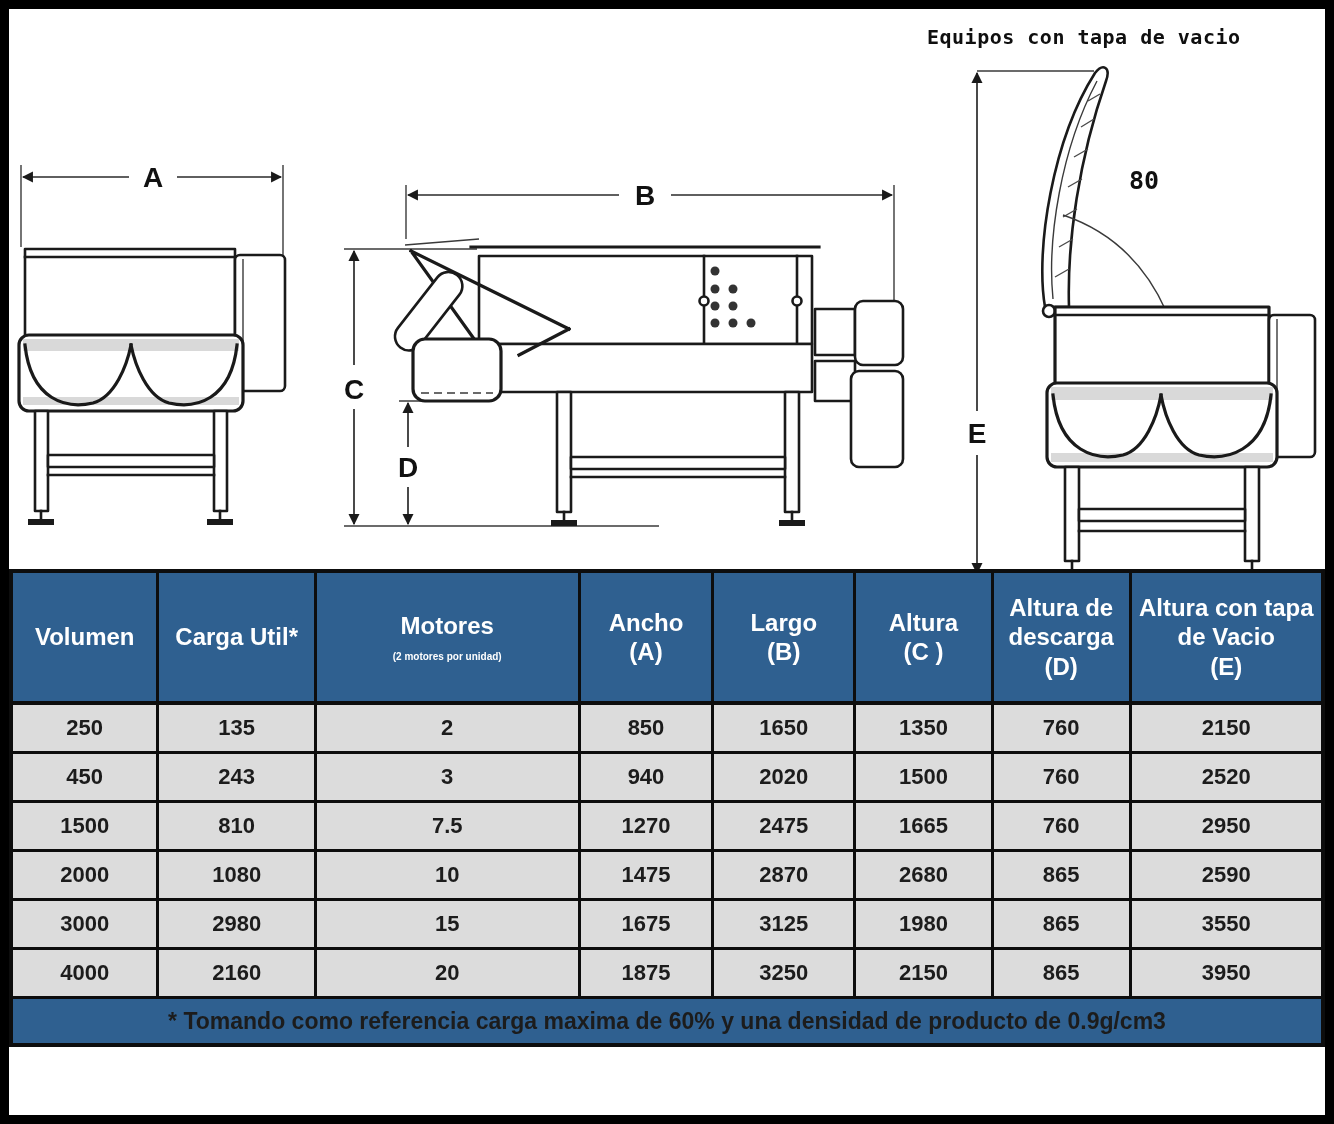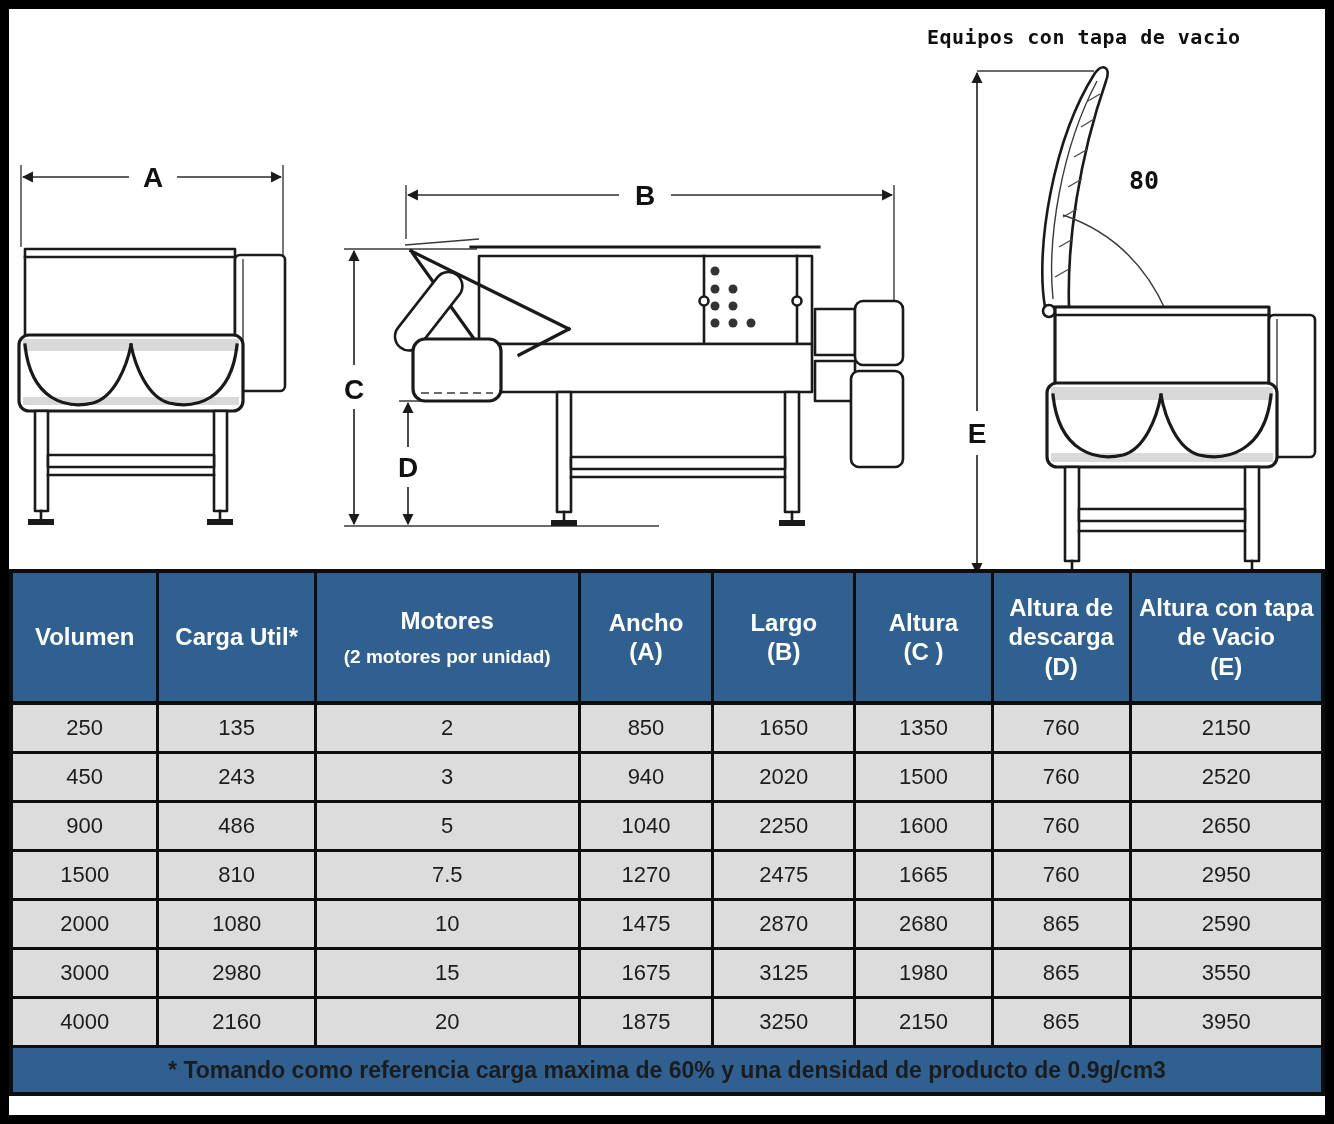--- a/index.html
+++ b/index.html
@@ -49,28 +49,28 @@
   table.spec th,table.spec td{
     border:3px solid var(--border-black);
     text-align:center;vertical-align:middle;
     color:var(--text-dark);
   }
   tr.header-row th{
     background:var(--header-blue);color:var(--text-white);
     height:124px;font-size:24px;font-weight:bold;line-height:1.22;
     border-bottom:4px solid var(--border-black);padding:2px 4px;
   }
-  .h-sub{font-size:19px;font-weight:bold;margin-top:10px;}
+  .h-sub{font-size:10px;font-weight:bold;margin-top:10px;}
   .h-code{font-size:24px;font-weight:bold;}
   tr.units-row td{
     background:var(--row-gray);height:45px;font-size:22px;font-weight:bold;
     border-bottom:5px solid var(--border-black);
   }
   tbody tr td{
-    background:var(--row-gray);height:44px;font-size:22px;font-weight:normal;
+    background:var(--row-gray);height:44px;font-size:22px;font-weight:bold;
   }
   tfoot td{
     background:var(--header-blue);color:var(--text-white);
     height:42px;font-size:23px;font-weight:bold;
     border-top:4px solid var(--border-black);
   }
   col.c1{width:11.2%}col.c2{width:12.0%}col.c3{width:20.1%}col.c4{width:10.2%}
   col.c5{width:10.8%}col.c6{width:10.5%}col.c7{width:10.5%}col.c8{width:14.7%}
 </style>
 </head>
@@ -281,30 +281,20 @@
           <td>450</td>
           <td>243</td>
           <td>3</td>
           <td>940</td>
           <td>2020</td>
           <td>1500</td>
           <td>760</td>
           <td>2520</td>
         </tr>
         <tr>
-          <td>900</td>
-          <td>486</td>
-          <td>5</td>
-          <td>1040</td>
-          <td>2250</td>
-          <td>1600</td>
-          <td>760</td>
-          <td>2650</td>
-        </tr>
-        <tr>
           <td>1500</td>
           <td>810</td>
           <td>7.5</td>
           <td>1270</td>
           <td>2475</td>
           <td>1665</td>
           <td>760</td>
           <td>2950</td>
         </tr>
         <tr>

